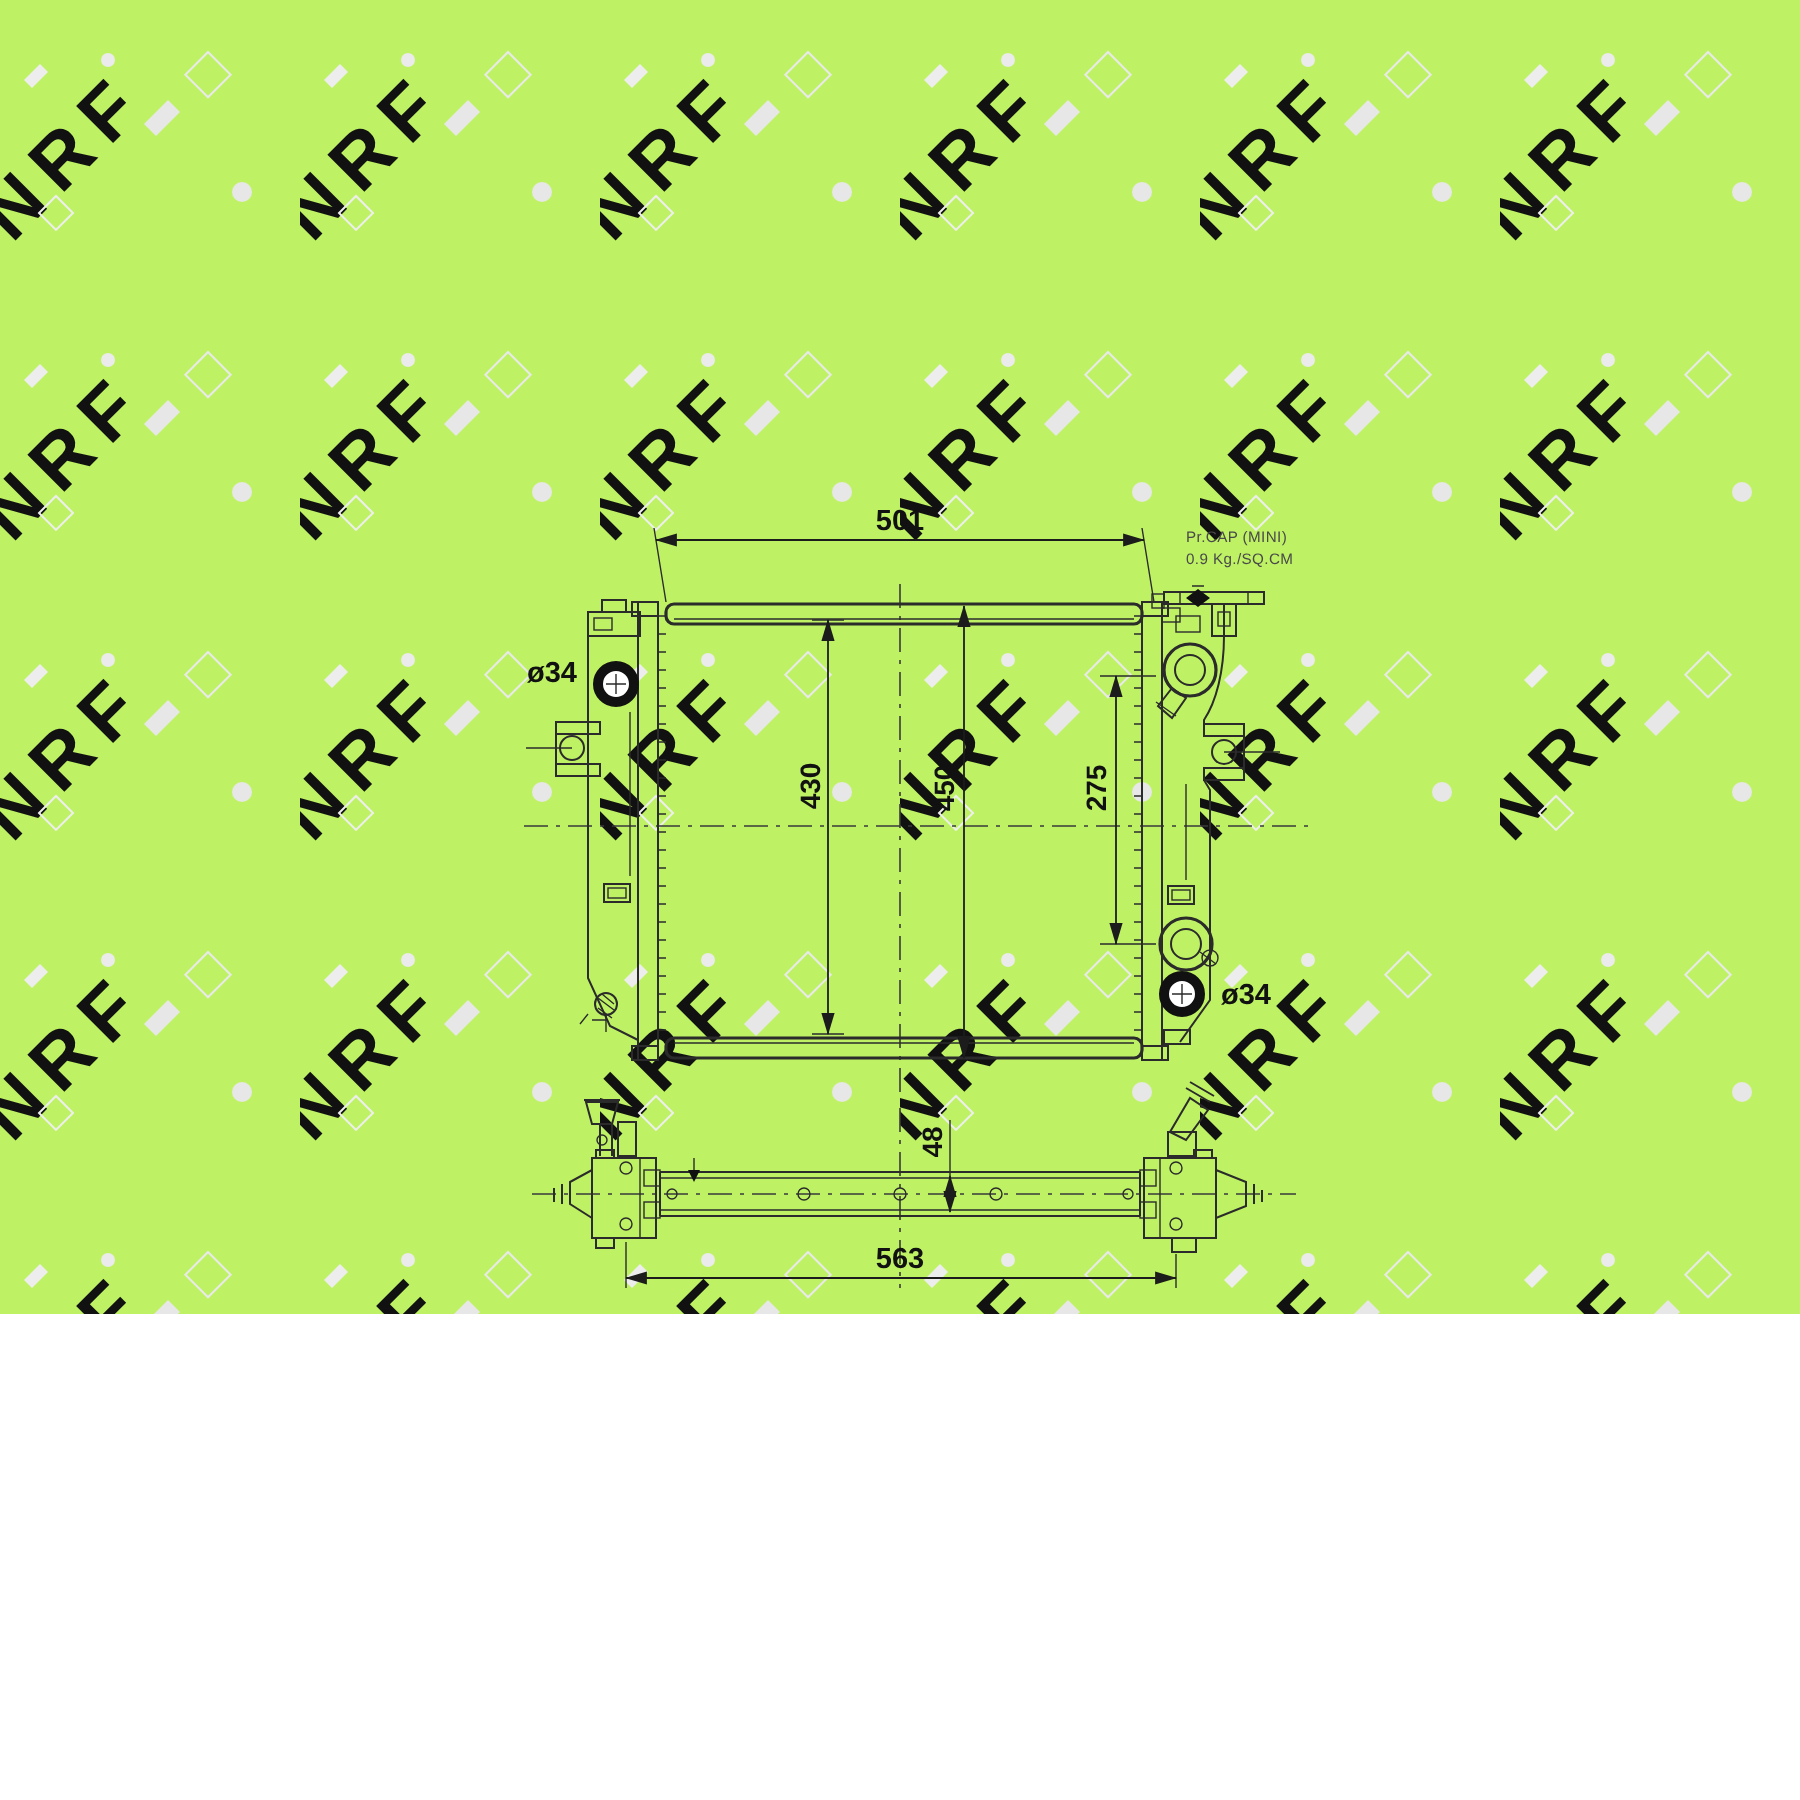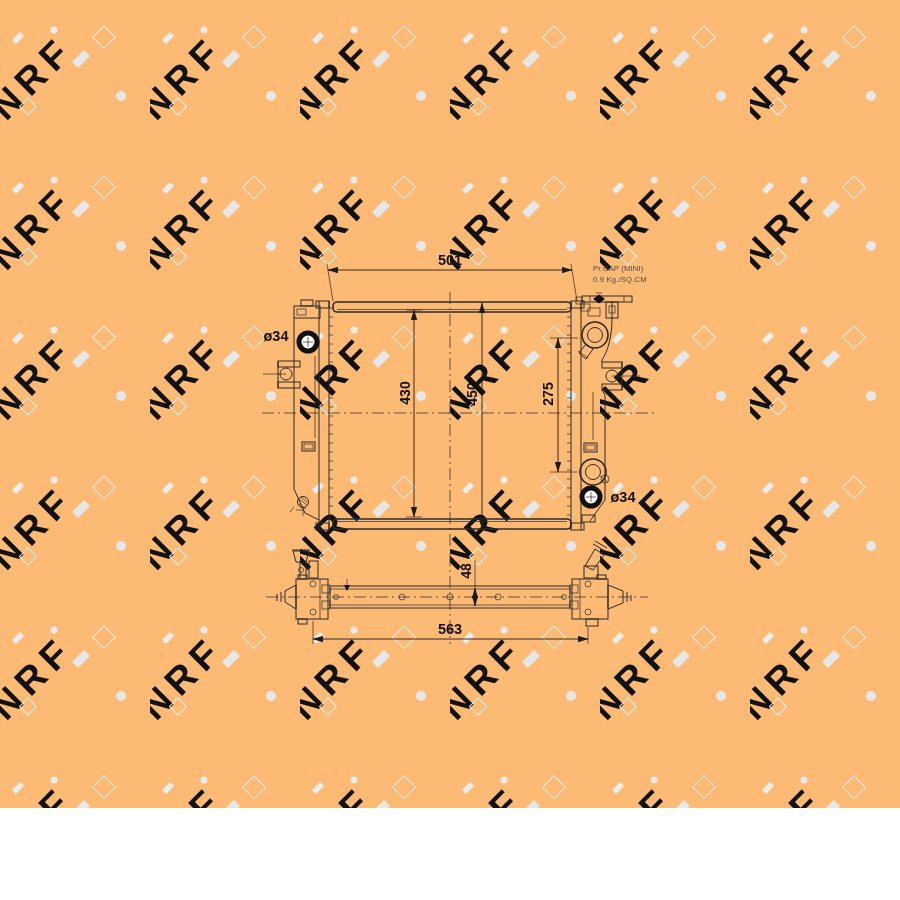--- a/index.html
+++ b/index.html
@@ -1,16 +1,16 @@
 <!DOCTYPE html>
 <html><head>
 <meta charset="utf-8">
 <style>
   html,body{margin:0;padding:0;background:#ffffff;}
-  .stage{position:relative;width:900px;height:808px;background:#fdba74;overflow:hidden;
+  .stage{position:relative;width:900px;height:657px;background:#bef264;overflow:hidden;
          font-family:"Liberation Sans",sans-serif;}
   svg{display:block;}
   text{fill:#111;}
   .dim{font-family:"Liberation Sans",sans-serif;font-weight:bold;font-size:14px;}
   .dim-big{font-family:"Liberation Sans",sans-serif;font-weight:bold;font-size:14.5px;}
   .note{font-family:"Liberation Sans",sans-serif;font-size:7.6px;fill:#4a4a4a;letter-spacing:.2px;}
   .ln{stroke:#2b2b2b;stroke-width:1;fill:none;}
   .ln2{stroke:#2b2b2b;stroke-width:1.6;fill:none;}
   .thin{stroke:#2b2b2b;stroke-width:.7;fill:none;}
   .cl{stroke:#3a3a3a;stroke-width:.8;fill:none;stroke-dasharray:12 4 2 4;}

